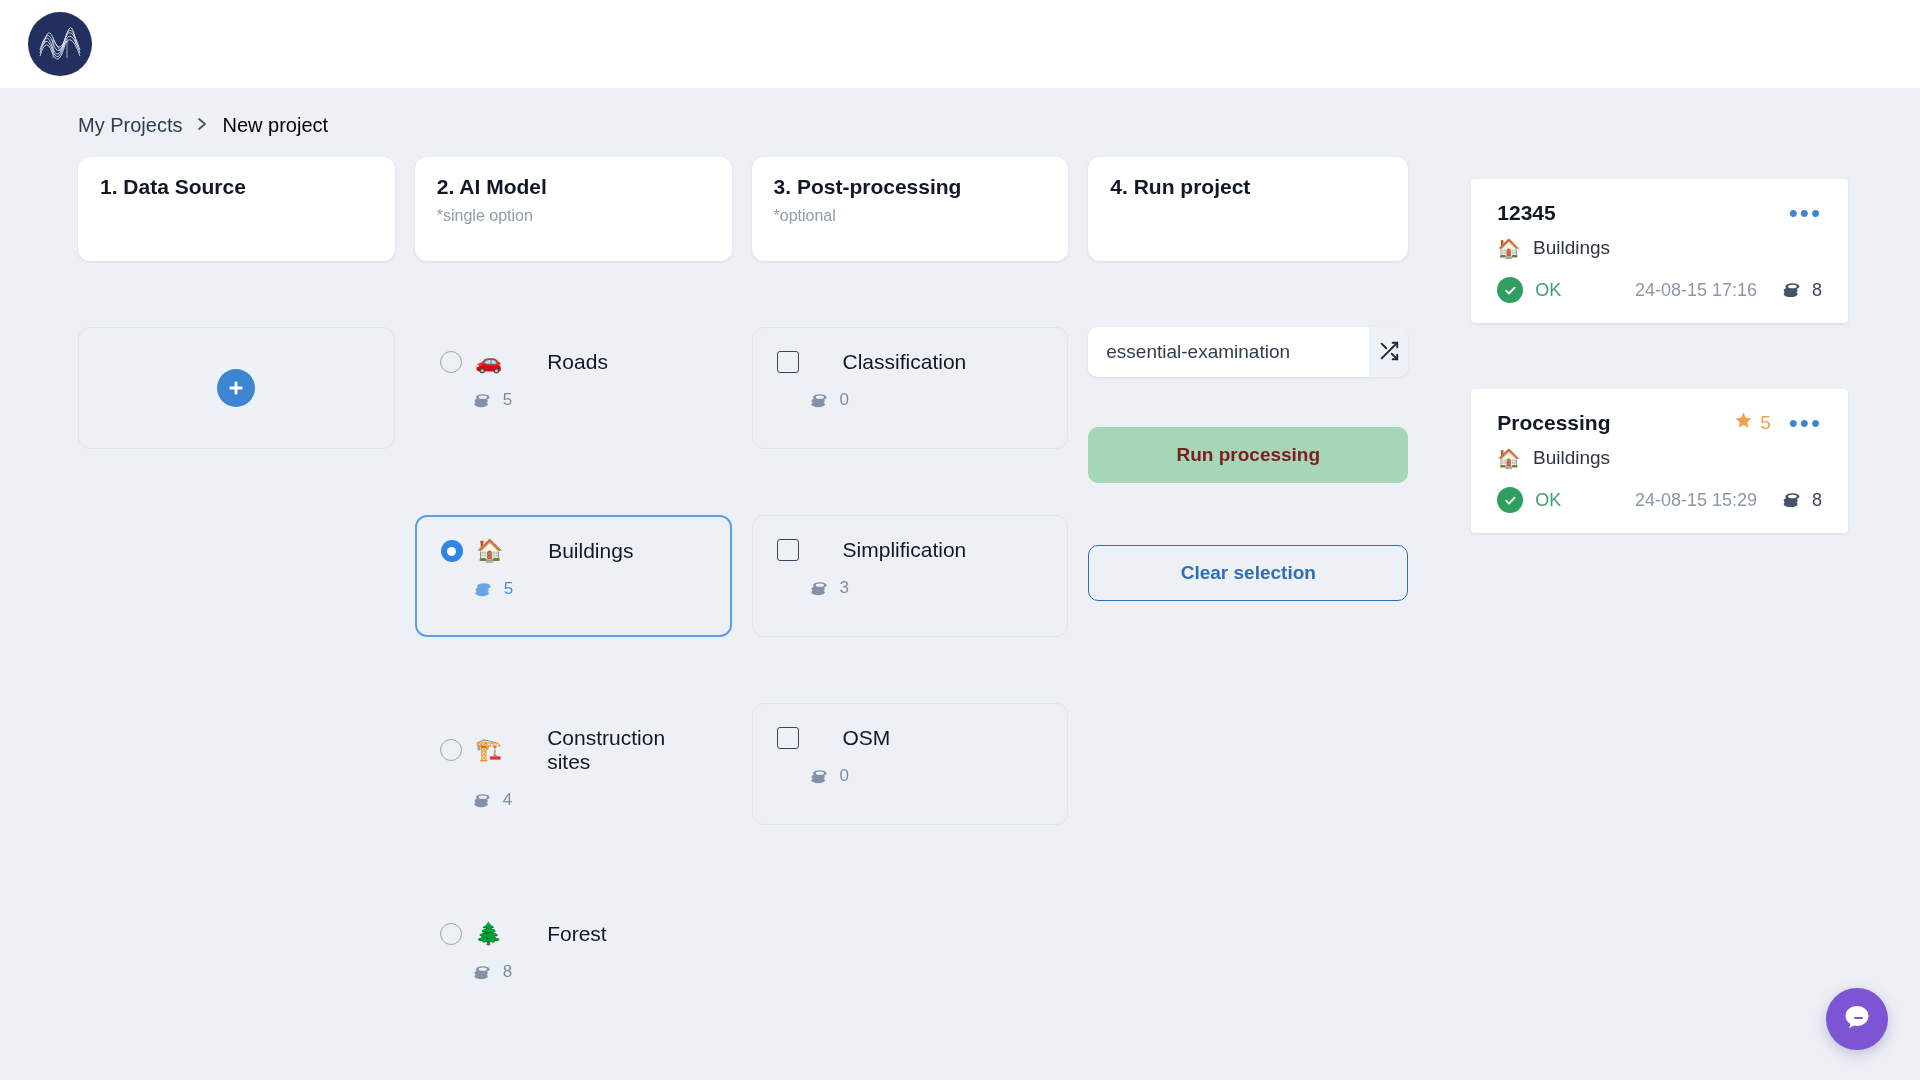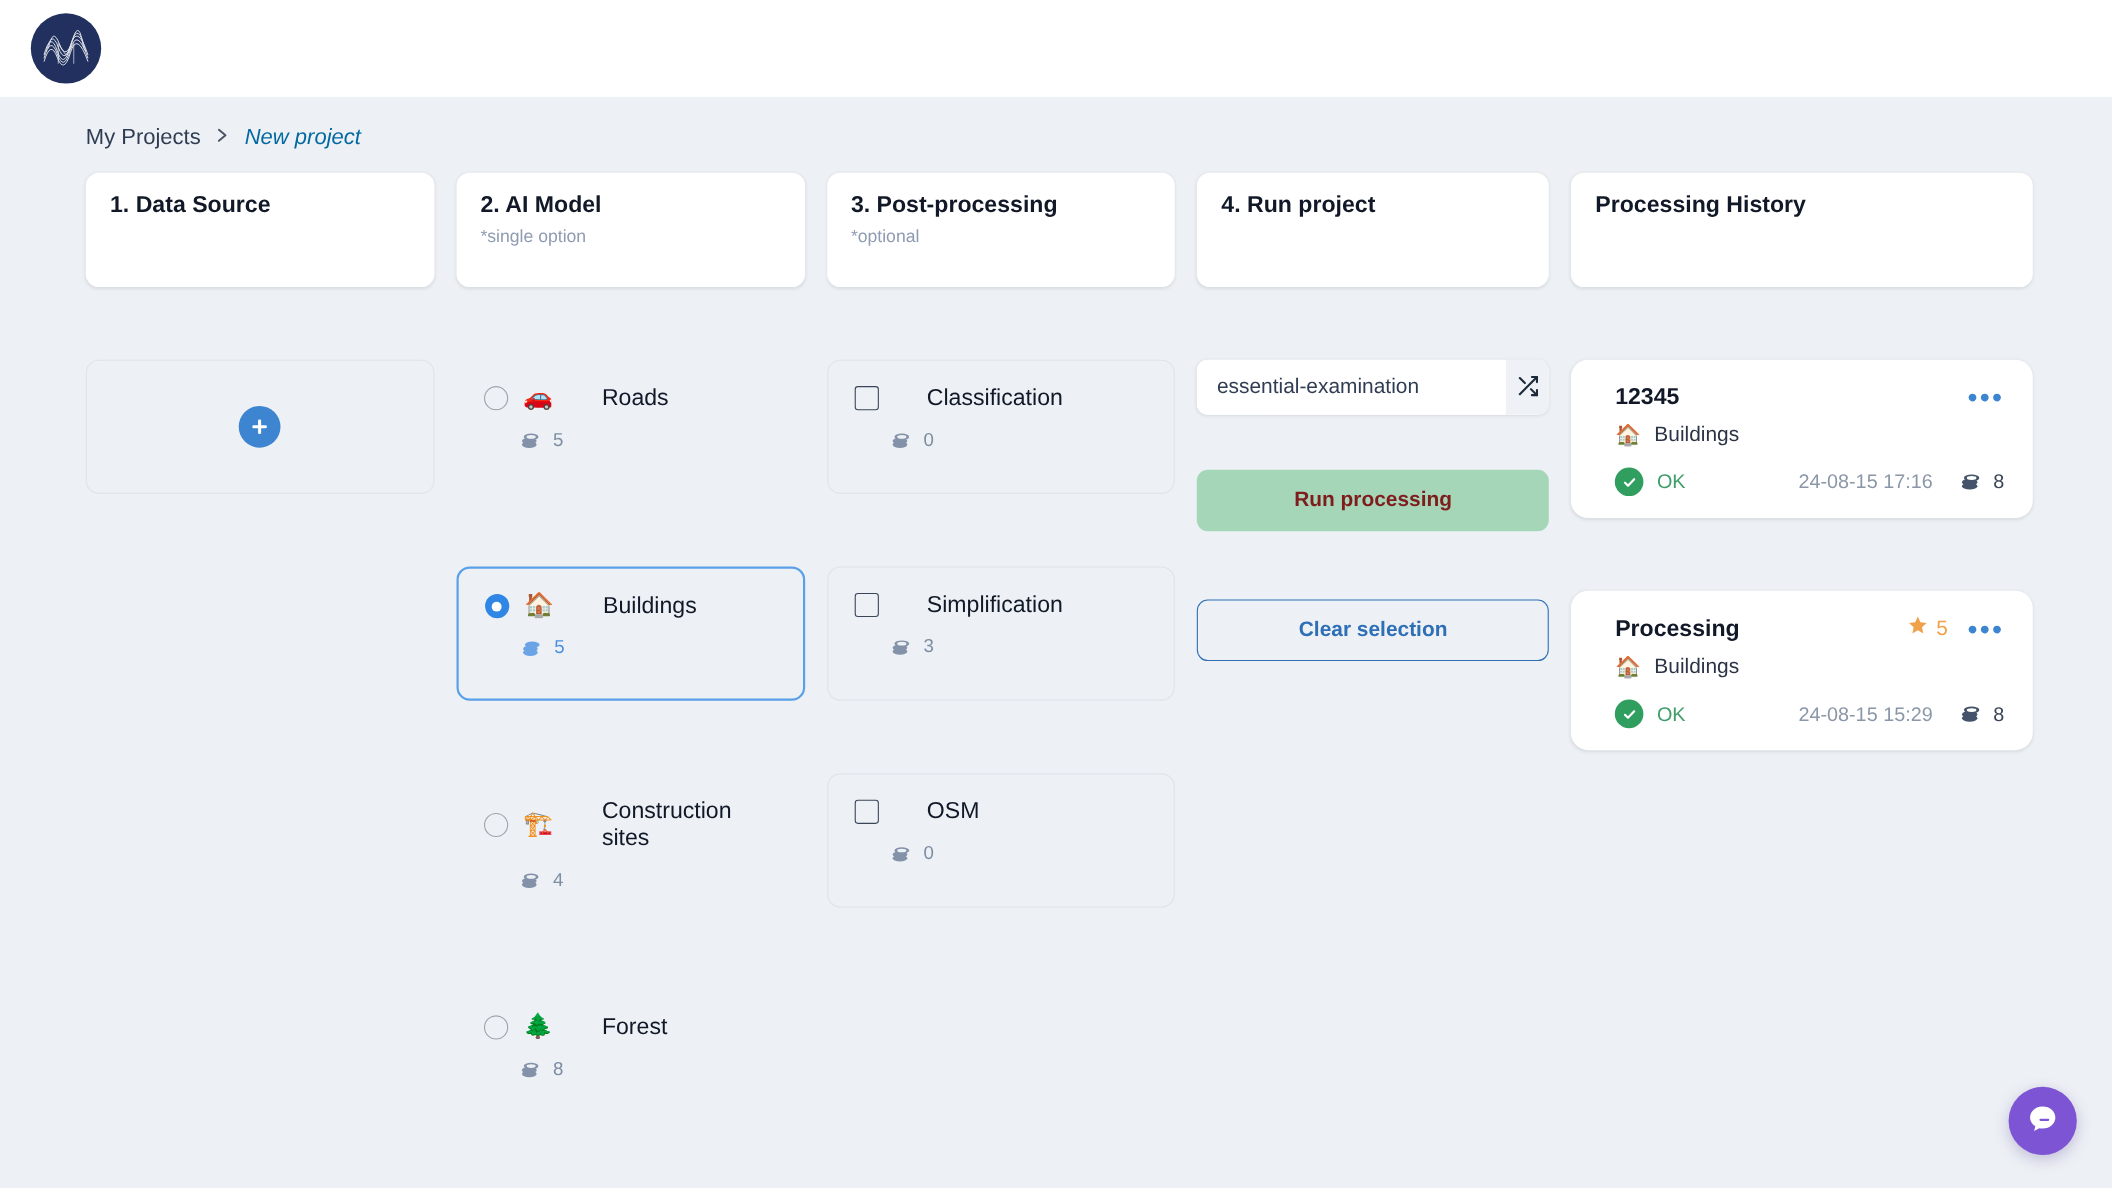--- a/index.html
+++ b/index.html
@@ -34,21 +34,21 @@
     font-weight: 400;
   }
 
   
   .breadcrumb {
     display: flex; align-items: center; gap: 14px;
     padding: 26px 0 0 78px; font-size: 20px;
   }
   .bc-link { color: #2f3c52; cursor: pointer; }
   .bc-sep { color: #4a5568; font-size: 16px; }
-  .bc-current { color: #0369a1; font-style: italic; }
+  .bc-current { color: #000000; }
 
   
   .board { display: flex; gap: 20px; padding: 20px 72px 0 78px; align-items: flex-start; }
   .col { display: flex; flex-direction: column; gap: 44px; }
   .col-1 { width: 320px; }
   .col-2 { width: 320px; }
   .col-3 { width: 320px; }
   .col-4 { width: 320px; }
   .col-5 { width: 424px; }
 
@@ -121,22 +121,23 @@
   }
   .clear-btn {
     margin-top: 18px; height: 56px; border-radius: 10px;
     border: 1.5px solid #2f6fb5; background: transparent; color: #2f6fb5;
     font-size: 19px; font-weight: 700; cursor: pointer;
     font-family: "Liberation Sans", sans-serif;
   }
 
   
   .hist-card {
-    margin-top: 22px; background: #fff; border-radius: 16px; padding: 22px 26px 20px 40px;
+    margin-top: 22px; background: #fff; border-radius: 4px; padding: 22px 26px 20px 26px;
     box-shadow: 0 1px 3px rgba(30,41,59,.10);
+    margin-left: 43px;
   }
   .hist-top { display: flex; align-items: center; justify-content: space-between; }
   .hist-title { font-size: 21px; font-weight: 700; color: #111827; }
   .hist-top-right { display:flex; align-items:center; gap: 18px; }
   .hist-rating { display:flex; align-items:center; gap: 7px; color:#f0a24a; font-size: 19px; }
   .dots { color:#3d85d0; font-size: 26px; line-height: 10px; letter-spacing: 2px; cursor:pointer; }
   .hist-model { display:flex; align-items:center; gap: 12px; margin-top: 12px; font-size: 19px; color:#2b3445; }
   .hist-model .opt-emoji { font-size: 19px; }
   .hist-bottom { display:flex; align-items:center; justify-content: space-between; margin-top: 18px; }
   .hist-status { display:flex; align-items:center; gap: 12px; }
@@ -366,24 +367,20 @@
           </svg>
         </span>
       </button>
     </div>
 
     <button class="run-btn">Run processing</button>
     <button class="clear-btn">Clear selection</button>
   </div>
 
   <div class="col col-5">
-    <div class="step-head">
-      <div class="step-title">Processing History</div>
-      <div class="step-sub"></div>
-    </div>
 
     <div class="hist-card">
       <div class="hist-top">
         <span class="hist-title">12345</span>
         <span class="hist-top-right">
           <span class="dots">•••</span>
         </span>
       </div>
       <div class="hist-model">
         <span class="opt-emoji">🏠</span>

